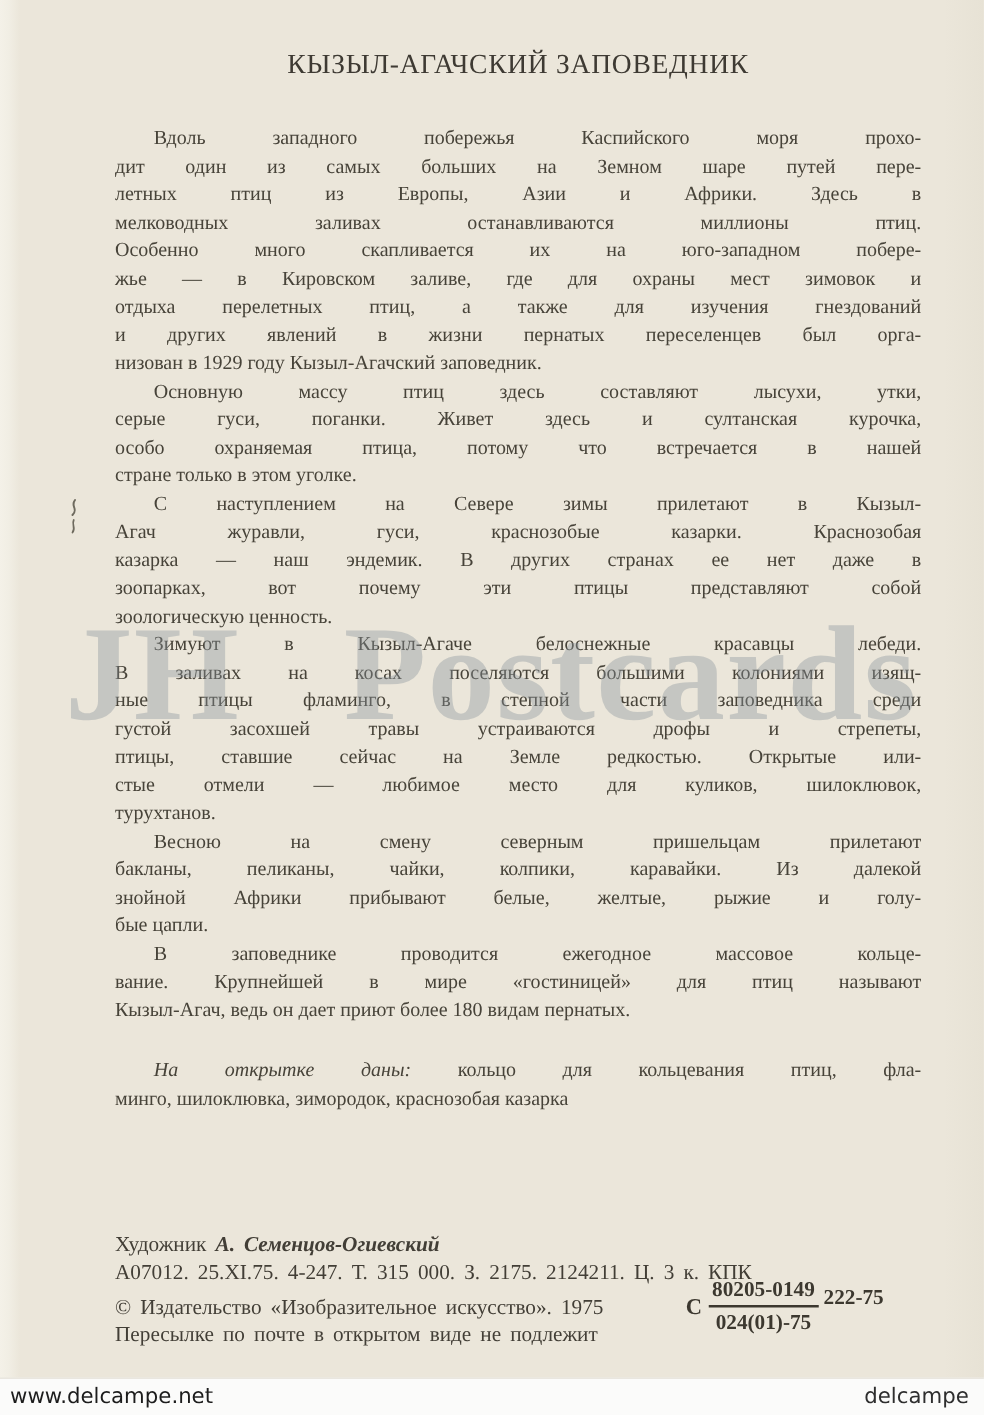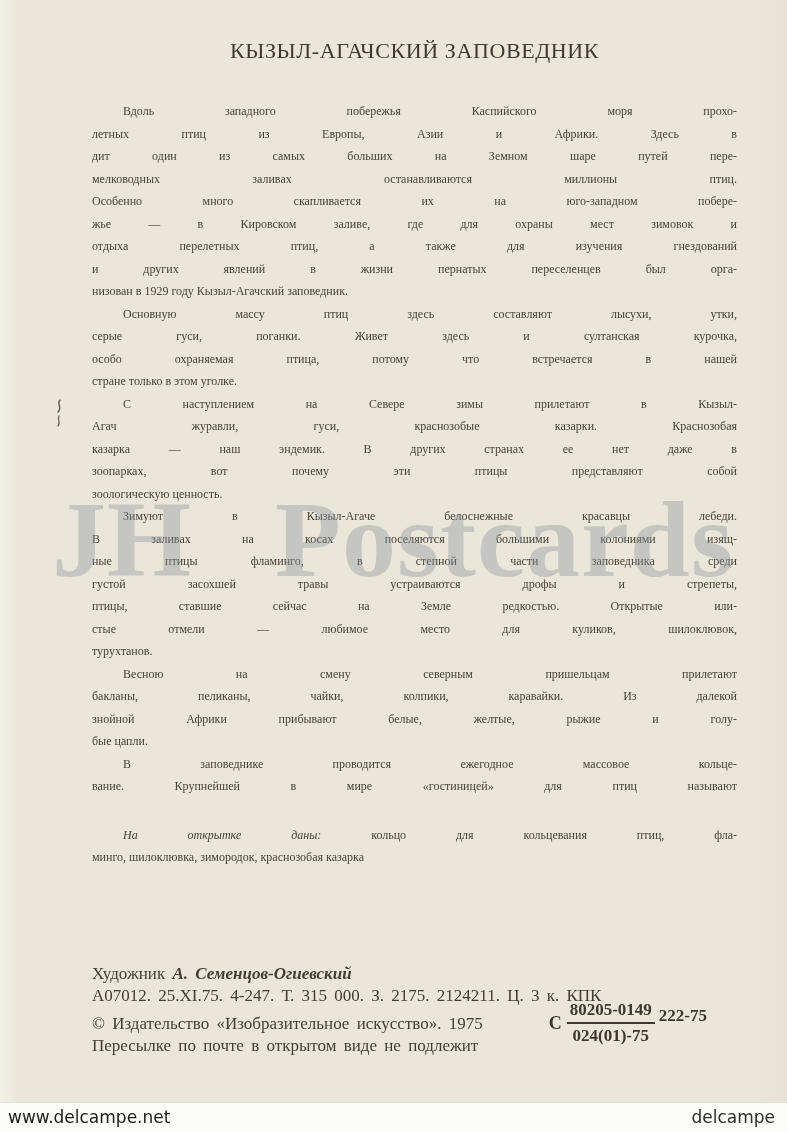--- a/index.html
+++ b/index.html
@@ -8,21 +8,21 @@
          font-family:"Liberation Serif", serif;padding-left:48px;}
   .card{position:absolute;left:0;top:0;width:787px;height:1103px;
         background:
           linear-gradient(90deg,#f4f1e8 0px,#f1eee4 7px,#ebe6da 16px,#ebe6da 96%,#e7e2d5 100%),
           #ebe6da;
         box-sizing:border-box;
         padding:38px 50px 0 92px;
         color:#45413a;}
   .title{font-size:22px;letter-spacing:0.6px;text-align:center;color:#3e3a33;
          margin-bottom:36px;font-weight:normal;}
-  .article{font-size:12px;line-height:22.5px;color:#474339;}
+  .article{font-size:16px;line-height:22.5px;color:#474339;}
   .para{margin:0;}
   .para.gap{margin-top:26px;}
   .line{text-align:justify;text-align-last:justify;}
   .line.last{text-align-last:auto;}
   .line.first{text-indent:31px;}
   .line i{font-style:italic;}
   .colophon{position:relative;margin-top:94px;font-size:17px;line-height:22px;
             color:#423e36;word-spacing:3px;}
   .col-line{white-space:nowrap;}
   .col-line .artist-name{font-style:italic;font-weight:bold;}
@@ -48,22 +48,22 @@
 </head>
 <body>
 
 <div class="photo">
   <div class="card">
     <div class="title">КЫЗЫЛ-АГАЧСКИЙ ЗАПОВЕДНИК</div>
 
     <div class="article">
         <div class="para">
           <div class="line first">Вдоль западного побережья Каспийского моря прохо-</div>
+          <div class="line">дит один из самых больших на Земном шаре путей пере-</div>
           <div class="line">летных птиц из Европы, Азии и Африки. Здесь в</div>
-          <div class="line">дит один из самых больших на Земном шаре путей пере-</div>
           <div class="line">мелководных заливах останавливаются миллионы птиц.</div>
           <div class="line">Особенно много скапливается их на юго-западном побере-</div>
           <div class="line">жье — в Кировском заливе, где для охраны мест зимовок и</div>
           <div class="line">отдыха перелетных птиц, а также для изучения гнездований</div>
           <div class="line">и других явлений в жизни пернатых переселенцев был орга-</div>
           <div class="line last">низован в 1929 году Кызыл-Агачский заповедник.</div>
         </div>
         <div class="para">
           <div class="line first">Основную массу птиц здесь составляют лысухи, утки,</div>
           <div class="line">серые гуси, поганки. Живет здесь и султанская курочка,</div>
@@ -88,20 +88,21 @@
         </div>
         <div class="para">
           <div class="line first">Весною на смену северным пришельцам прилетают</div>
           <div class="line">бакланы, пеликаны, чайки, колпики, каравайки. Из далекой</div>
           <div class="line">знойной Африки прибывают белые, желтые, рыжие и голу-</div>
           <div class="line last">бые цапли.</div>
         </div>
         <div class="para">
           <div class="line first">В заповеднике проводится ежегодное массовое кольце-</div>
           <div class="line">вание. Крупнейшей в мире «гостиницей» для птиц называют</div>
+          <div class="line last">Кызыл-Агач, ведь он дает приют более 180 видам пернатых.</div>
         </div>
         <div class="para gap">
           <div class="line first"><i>На открытке даны:</i> кольцо для кольцевания птиц, фла-</div>
           <div class="line last">минго, шилоклювка, зимородок, краснозобая казарка</div>
         </div>
       </div>
 
     <div class="colophon">
       <div class="col-line"><span>Художник</span>&nbsp;<span class="artist-name">А. Семенцов-Огиевский</span></div>
       <div class="col-line">А07012. 25.XI.75. 4-247. Т. 315 000. З. 2175. 2124211. Ц. 3 к. КПК</div>

